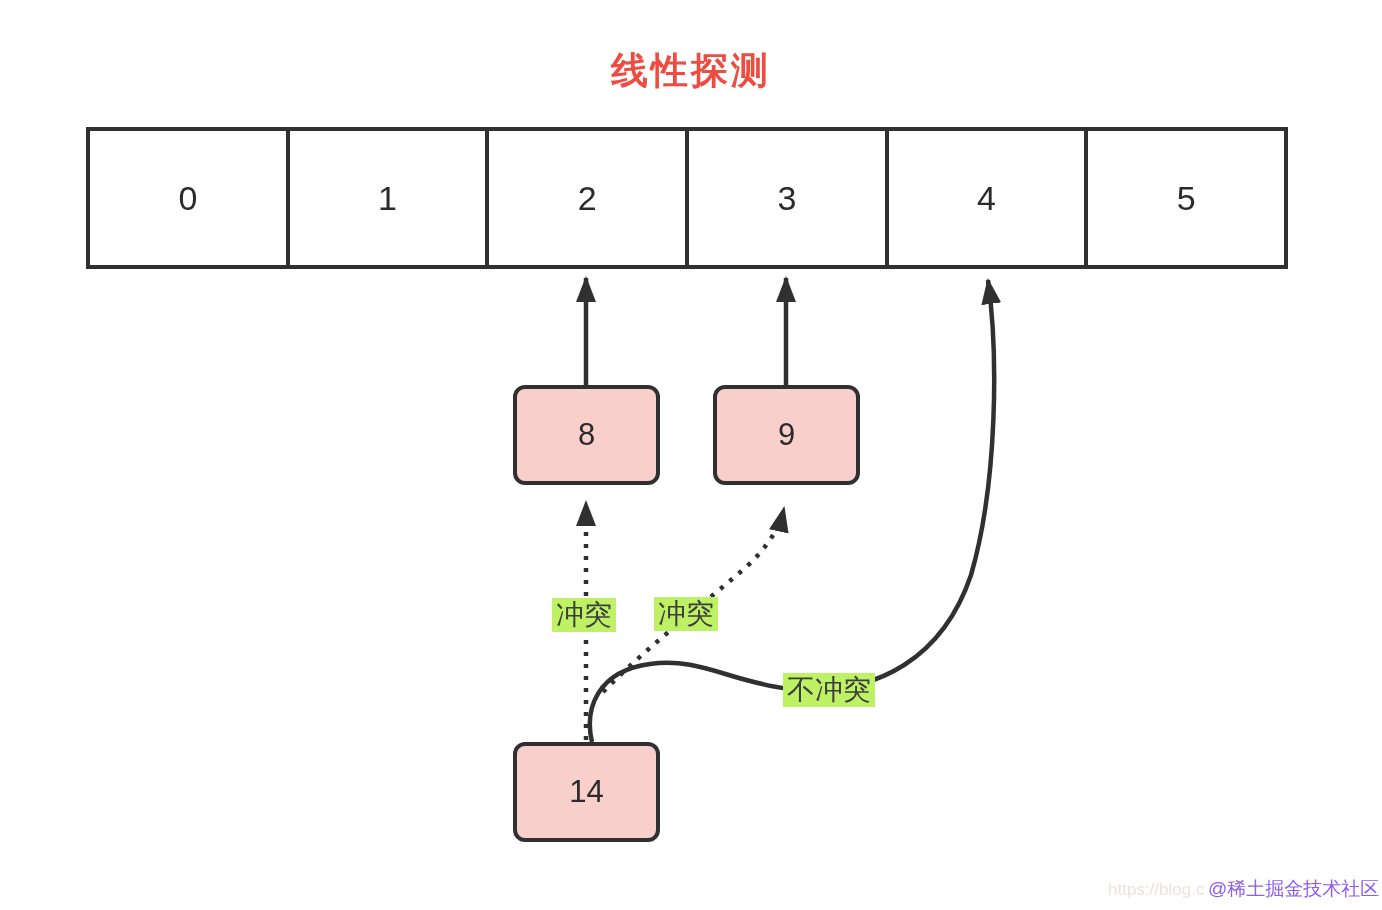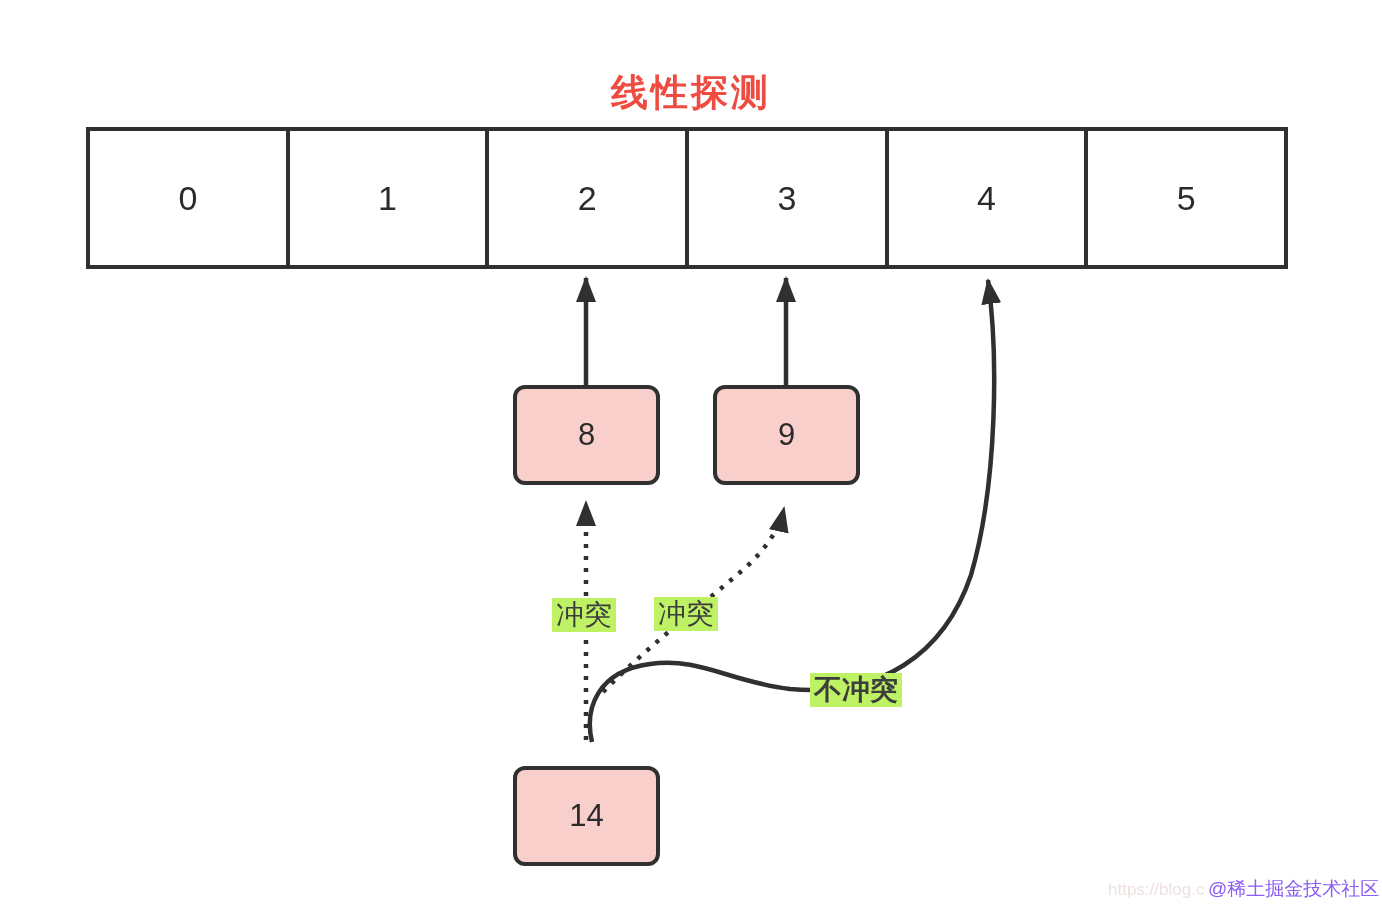--- a/index.html
+++ b/index.html
@@ -2,49 +2,49 @@
 <html><head>
 <meta charset="utf-8">
 <style>
   html,body{margin:0;padding:0;}
   body{
     width:1382px;height:910px;background:#ffffff;position:relative;overflow:hidden;
     font-family:"Liberation Sans", sans-serif;
   }
   .canvas{position:absolute;inset:0;}
   .diagram-title{
-    position:absolute;top:68px;left:0;width:100%;text-align:center;
+    position:absolute;top:46px;left:0;width:100%;text-align:center;
     font-size:37px;font-weight:bold;color:#ee4c41;letter-spacing:3px;
   }
   .hash-array{
     position:absolute;left:86px;top:127px;width:1202px;height:142px;
     display:flex;border:4px solid #303030;box-sizing:border-box;background:#ffffff;
   }
   .cell{
     flex:1;display:flex;align-items:center;justify-content:center;
     font-size:34px;color:#2b2b2b;border-right:4px solid #303030;
   }
   .cell:last-child{border-right:none;}
   .vnode{
     position:absolute;width:147px;height:100px;box-sizing:border-box;
     background:#f9cfcc;border:4px solid #303030;border-radius:12px;
     display:flex;align-items:center;justify-content:center;
     font-size:31px;color:#2b2b2b;
   }
   #node8{left:513px;top:385px;}
   #node9{left:713px;top:385px;}
-  #node14{left:513px;top:766px;}
+  #node14{left:513px;top:742px;}
   svg.arrows{position:absolute;left:0;top:0;width:1382px;height:910px;pointer-events:none;}
   .edge-label{
     position:absolute;background:#bef264;color:#3d3d3d;
     font-size:28px;line-height:1.15;padding:1px 4px;white-space:nowrap;
   }
   #label-conflict-1{left:552px;top:598px;}
   #label-conflict-2{left:654px;top:597px;}
-  #label-noconflict{left:810px;top:673px;font-weight:bold;}
+  #label-noconflict{left:783px;top:673px;}
   .wm-url{
     position:absolute;left:1108px;top:880px;font-size:17px;color:#ece2e0;white-space:nowrap;
   }
   .wm-site{
     position:absolute;left:1208px;top:876px;font-size:19px;color:#8b5cf6;white-space:nowrap;
   }
 </style>
 </head>
 <body>
 

